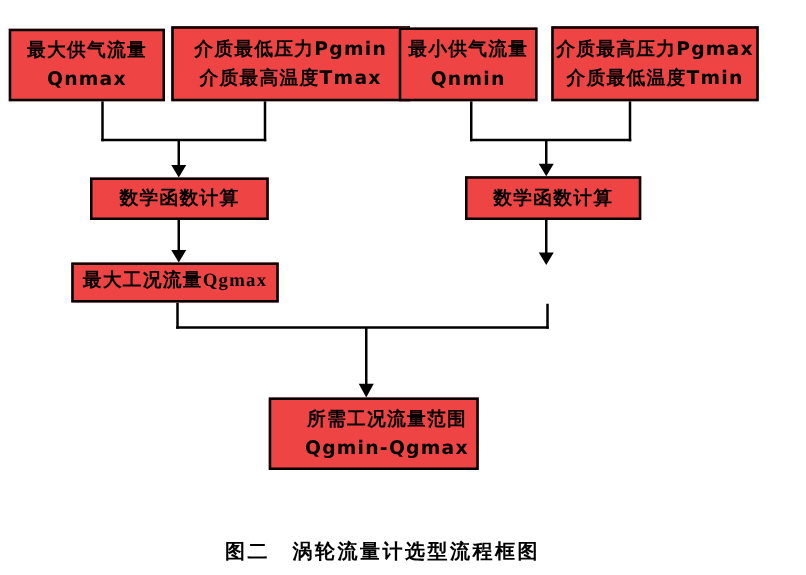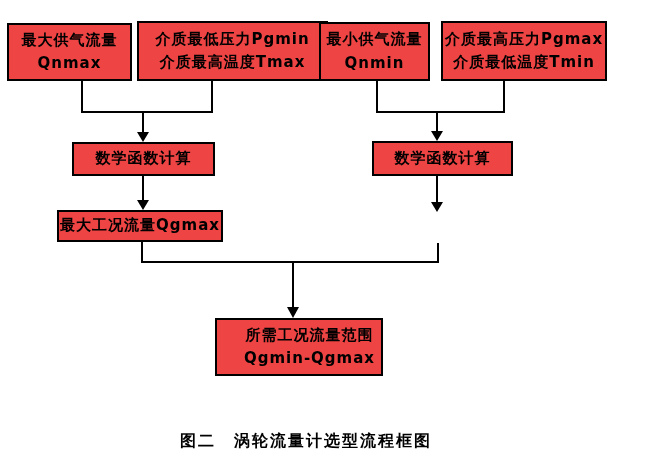--- a/index.html
+++ b/index.html
@@ -116,21 +116,21 @@
   </div>
 
   <div class="node" style="left:72px; top:142px; width:143px; height:34px;">
     <span class="ln">数学函数计算</span>
   </div>
 
   <div class="node" style="left:372px; top:141px; width:141px; height:35px;">
     <span class="ln">数学函数计算</span>
   </div>
 
-  <div class="node" style="left:57px; top:210px; width:166px; height:32px;">
+  <div class="node" style="left:57px; top:210px; width:166px; height:32px;font-family:Liberation Serif, serif;">
     <span class="ln">最大工况流量Qgmax</span>
   </div>
 
 
   <div class="node" style="left:215px; top:318px; width:168px; height:58px;padding-left:25px;">
     <span class="ln">所需工况流量范围</span>
     <span class="ln">Qgmin-Qgmax</span>
   </div>
 
   <div class="caption">图二　涡轮流量计选型流程框图</div>

